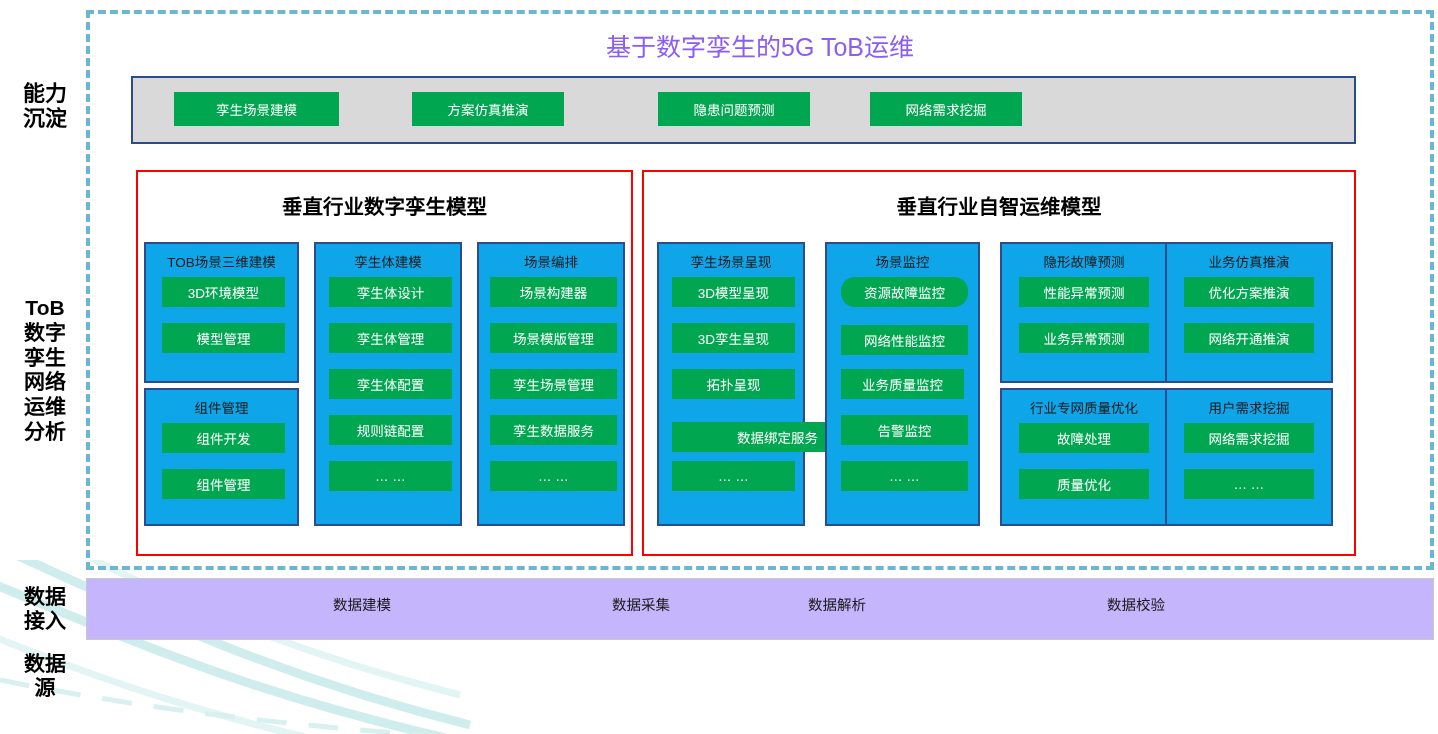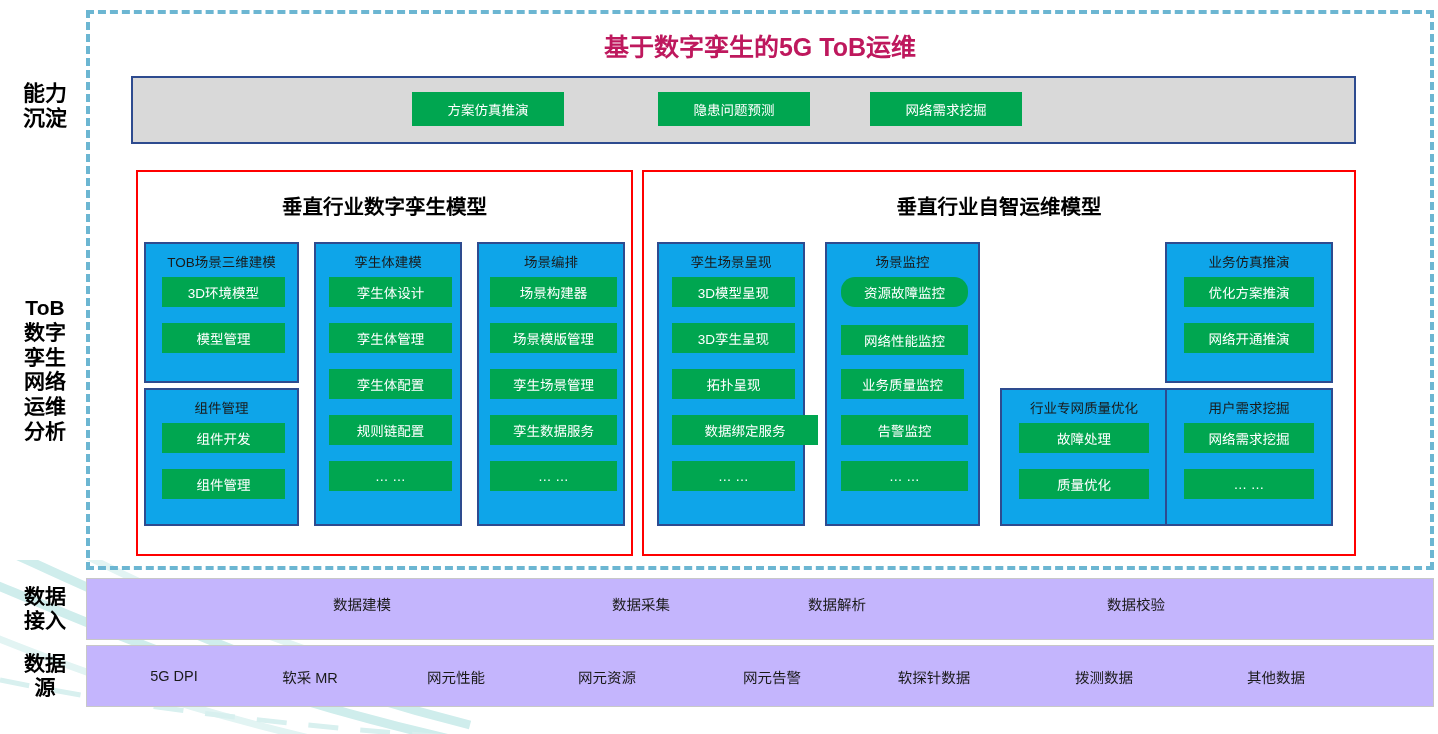--- a/index.html
+++ b/index.html
@@ -29,21 +29,21 @@
   #dashed-box{
     position:absolute;left:86px;top:10px;width:1348px;height:560px;
     border:4px dashed #6CB6D2;
     box-sizing:border-box;
     background:transparent;
   }
 
   
   #main-title{
     position:absolute;left:86px;top:27px;width:1348px;
-    text-align:center;font-size:25px;font-weight:bold;color:#be185d;
+    text-align:center;font-size:25px;font-weight:normal;color:#8b5cf6;
   }
 
   
   #cap-strip{
     position:absolute;left:131px;top:76px;width:1225px;height:68px;
     background:#D9D9D9;border:2px solid #2E4B8F;box-sizing:border-box;
   }
   .cap-chip{
     position:absolute;top:14px;height:34px;
     background:#00A650;color:#fff;
@@ -135,20 +135,21 @@
   <div class="rail-label" style="left:6px;top:652px;width:78px;font-size:21px;">
     <div>数据</div>
     <div>源</div>
   </div>
 
   <div id="dashed-box"></div>
 
   <div id="main-title">基于数字孪生的5G ToB运维</div>
 
   <div id="cap-strip">
+    <div class="cap-chip" style="left:41px;width:165px;">孪生场景建模</div>
     <div class="cap-chip" style="left:279px;width:152px;">方案仿真推演</div>
     <div class="cap-chip" style="left:525px;width:152px;">隐患问题预测</div>
     <div class="cap-chip" style="left:737px;width:152px;">网络需求挖掘</div>
   </div>
 
   <div class="red-panel" id="panel-left">
     <div class="panel-title">垂直行业数字孪生模型</div>
 
     <div class="card" style="left:6px;top:70px;width:155px;height:141px;">
       <div class="card-title">TOB场景三维建模</div>
@@ -182,33 +183,38 @@
   </div>
 
   <div class="red-panel" id="panel-right">
     <div class="panel-title">垂直行业自智运维模型</div>
 
     <div class="card" style="left:13px;top:70px;width:148px;height:284px;">
       <div class="card-title">孪生场景呈现</div>
       <div class="chip" style="left:13px;top:33px;width:123px;">3D模型呈现</div>
       <div class="chip" style="left:13px;top:79px;width:123px;">3D孪生呈现</div>
       <div class="chip" style="left:13px;top:125px;width:123px;">拓扑呈现</div>
-      <div class="chip" style="left:13px;top:171px;width:146px;">数据绑定服务</div>
+      <div class="chip" style="left:13px;top:178px;width:123px;padding-left:44px;">数据绑定服务</div>
       <div class="chip" style="left:13px;top:217px;width:123px;">… …</div>
     </div>
 
     <div class="card" style="left:181px;top:70px;width:155px;height:284px;">
       <div class="card-title">场景监控</div>
       <div class="chip" style="left:14px;top:33px;width:127px;border-radius:14px;">资源故障监控</div>
       <div class="chip" style="left:14px;top:69px;width:127px;margin-top:12px;">网络性能监控</div>
       <div class="chip" style="left:14px;top:125px;width:123px;font-family:Liberation Serif, serif;">业务质量监控</div>
       <div class="chip" style="left:14px;top:171px;width:127px;">告警监控</div>
       <div class="chip" style="left:14px;top:217px;width:127px;">… …</div>
     </div>
 
+    <div class="card" style="left:356px;top:70px;width:168px;height:141px;">
+      <div class="card-title">隐形故障预测</div>
+      <div class="chip" style="left:17px;top:33px;width:130px;">性能异常预测</div>
+      <div class="chip" style="left:17px;top:79px;width:130px;">业务异常预测</div>
+    </div>
     <div class="card" style="left:356px;top:216px;width:168px;height:138px;">
       <div class="card-title">行业专网质量优化</div>
       <div class="chip" style="left:17px;top:33px;width:130px;">故障处理</div>
       <div class="chip" style="left:17px;top:79px;width:130px;">质量优化</div>
     </div>
 
     <div class="card" style="left:521px;top:70px;width:168px;height:141px;">
       <div class="card-title">业务仿真推演</div>
       <div class="chip" style="left:17px;top:33px;width:130px;">优化方案推演</div>
       <div class="chip" style="left:17px;top:79px;width:130px;">网络开通推演</div>
@@ -220,24 +226,14 @@
     </div>
   </div>
 
   <div class="bottom-row" id="row-access">
     <div class="row-cell" style="left:185px;width:180px;">数据建模</div>
     <div class="row-cell" style="left:464px;width:180px;">数据采集</div>
     <div class="row-cell" style="left:660px;width:180px;">数据解析</div>
     <div class="row-cell" style="left:959px;width:180px;">数据校验</div>
   </div>
 
-  <div class="bottom-row" id="row-source">
-    <div class="row-cell" style="left:17px;width:140px;">5G DPI</div>
-    <div class="row-cell" style="left:153px;width:140px;">软采 MR</div>
-    <div class="row-cell" style="left:299px;width:140px;">网元性能</div>
-    <div class="row-cell" style="left:450px;width:140px;">网元资源</div>
-    <div class="row-cell" style="left:615px;width:140px;">网元告警</div>
-    <div class="row-cell" style="left:777px;width:140px;">软探针数据</div>
-    <div class="row-cell" style="left:947px;width:140px;">拨测数据</div>
-    <div class="row-cell" style="left:1119px;width:140px;">其他数据</div>
-  </div>
 
 </div>
 
 </body></html>

